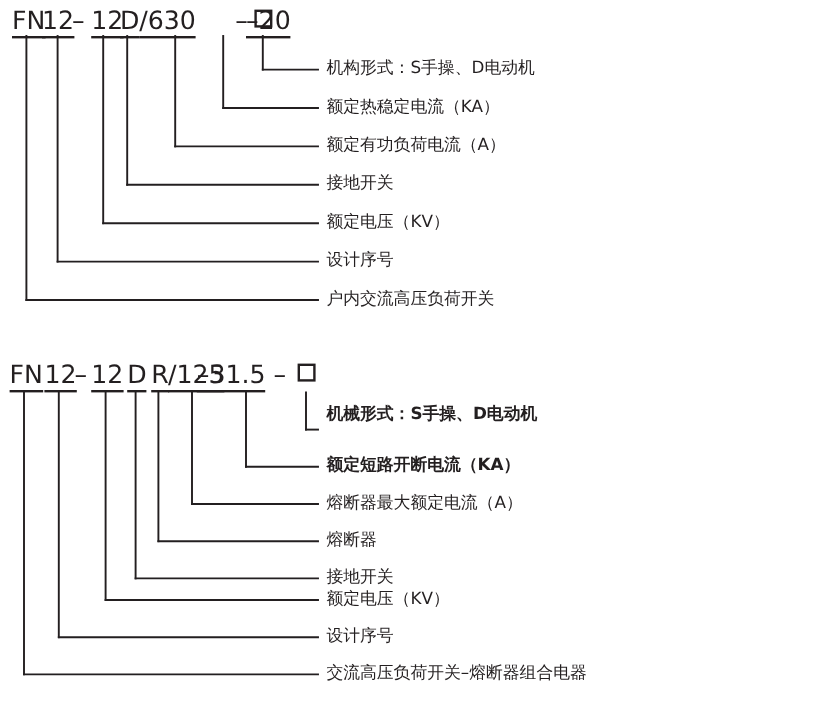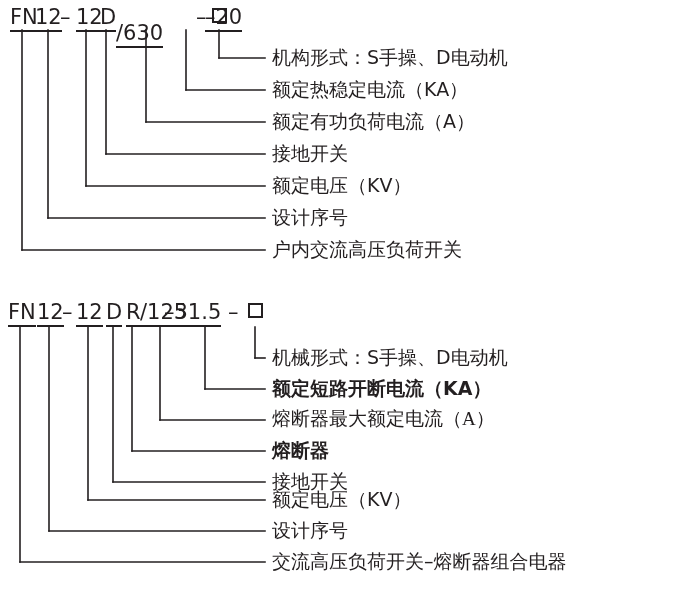--- a/index.html
+++ b/index.html
@@ -60,38 +60,38 @@
   svg.leaders line,
   svg.leaders path {
     stroke: #231f20;
     stroke-width: 1.6;
     fill: none;
     stroke-linecap: square;
   }
 
   .label {
     position: absolute;
-    font-size: 19px;
+    font-size: 14px;
     line-height: 22px;
     color: #231f20;
     white-space: nowrap;
     font-family: "DejaVu Sans", "Liberation Sans", sans-serif;
   }
 </style>
 </head>
 <body>
 
 <div class="diagram" id="diagram-1">
   <div class="code-row" id="code-row-1">
       <span class="code-seg underlined" style="left: 10px; top: 4px;">FN</span>
       <span class="code-seg underlined" style="left: 35px; top: 4px;">12</span>
       <span class="code-seg" style="left: 60px; top: 4px;">–</span>
       <span class="code-seg underlined" style="left: 76px; top: 4px;">12</span>
       <span class="code-seg underlined" style="left: 100px; top: 4px;">D</span>
-      <span class="code-seg underlined" style="left: 116px; top: 20px;">/630</span>
+      <span class="code-seg underlined" style="left: 116px; top: 4px;">/630</span>
       <span class="code-seg underlined" style="left: 168px; top: 4px; margin-left: 37px;">–20</span>
       <span class="code-seg" style="left: 196px; top: 4px;">–</span>
       <span class="code-seg" style="left: 212px; top: 4px;"><span class="box-glyph"></span></span>
     </div>
   <svg class="leaders" id="leaders-1" width="700" height="290">
       <line x1="219" y1="30" x2="219" y2="58"></line>
       <line x1="219" y1="58" x2="265" y2="58"></line>
       <line x1="186" y1="30" x2="186" y2="90"></line>
       <line x1="186" y1="90" x2="265" y2="90"></line>
       <line x1="146" y1="30" x2="146" y2="122"></line>
@@ -141,22 +141,22 @@
       <line x1="113" y1="32" x2="113" y2="187"></line>
       <line x1="113" y1="187" x2="265" y2="187"></line>
       <line x1="88" y1="32" x2="88" y2="205"></line>
       <line x1="88" y1="205" x2="265" y2="205"></line>
       <line x1="49" y1="32" x2="49" y2="236"></line>
       <line x1="49" y1="236" x2="265" y2="236"></line>
       <line x1="20" y1="32" x2="20" y2="267"></line>
       <line x1="20" y1="267" x2="265" y2="267"></line>
     </svg>
   <div id="labels-2">
-      <div class="label" style="left: 272px; top: 51px;">机械形式：S手操、D电动机</div>
+      <div class="label" style="left: 272px; top: 39px; font-weight: bold;">机械形式：S手操、D电动机</div>
       <div class="label" style="left: 272px; top: 82px; font-weight: bold;">额定短路开断电流（KA）</div>
-      <div class="label" style="left: 272px; top: 113px; font-family: Liberation Serif, serif;">熔断器最大额定电流（A）</div>
-      <div class="label" style="left: 272px; top: 144px; font-weight: bold;">熔断器</div>
+      <div class="label" style="left: 272px; top: 113px;">熔断器最大额定电流（A）</div>
+      <div class="label" style="left: 272px; top: 144px;">熔断器</div>
       <div class="label" style="left: 272px; top: 175px;">接地开关</div>
       <div class="label" style="left: 272px; top: 193px;">额定电压（KV）</div>
       <div class="label" style="left: 272px; top: 224px;">设计序号</div>
       <div class="label" style="left: 272px; top: 255px;">交流高压负荷开关–熔断器组合电器</div>
     </div>
 </div>
 
 </body></html>

